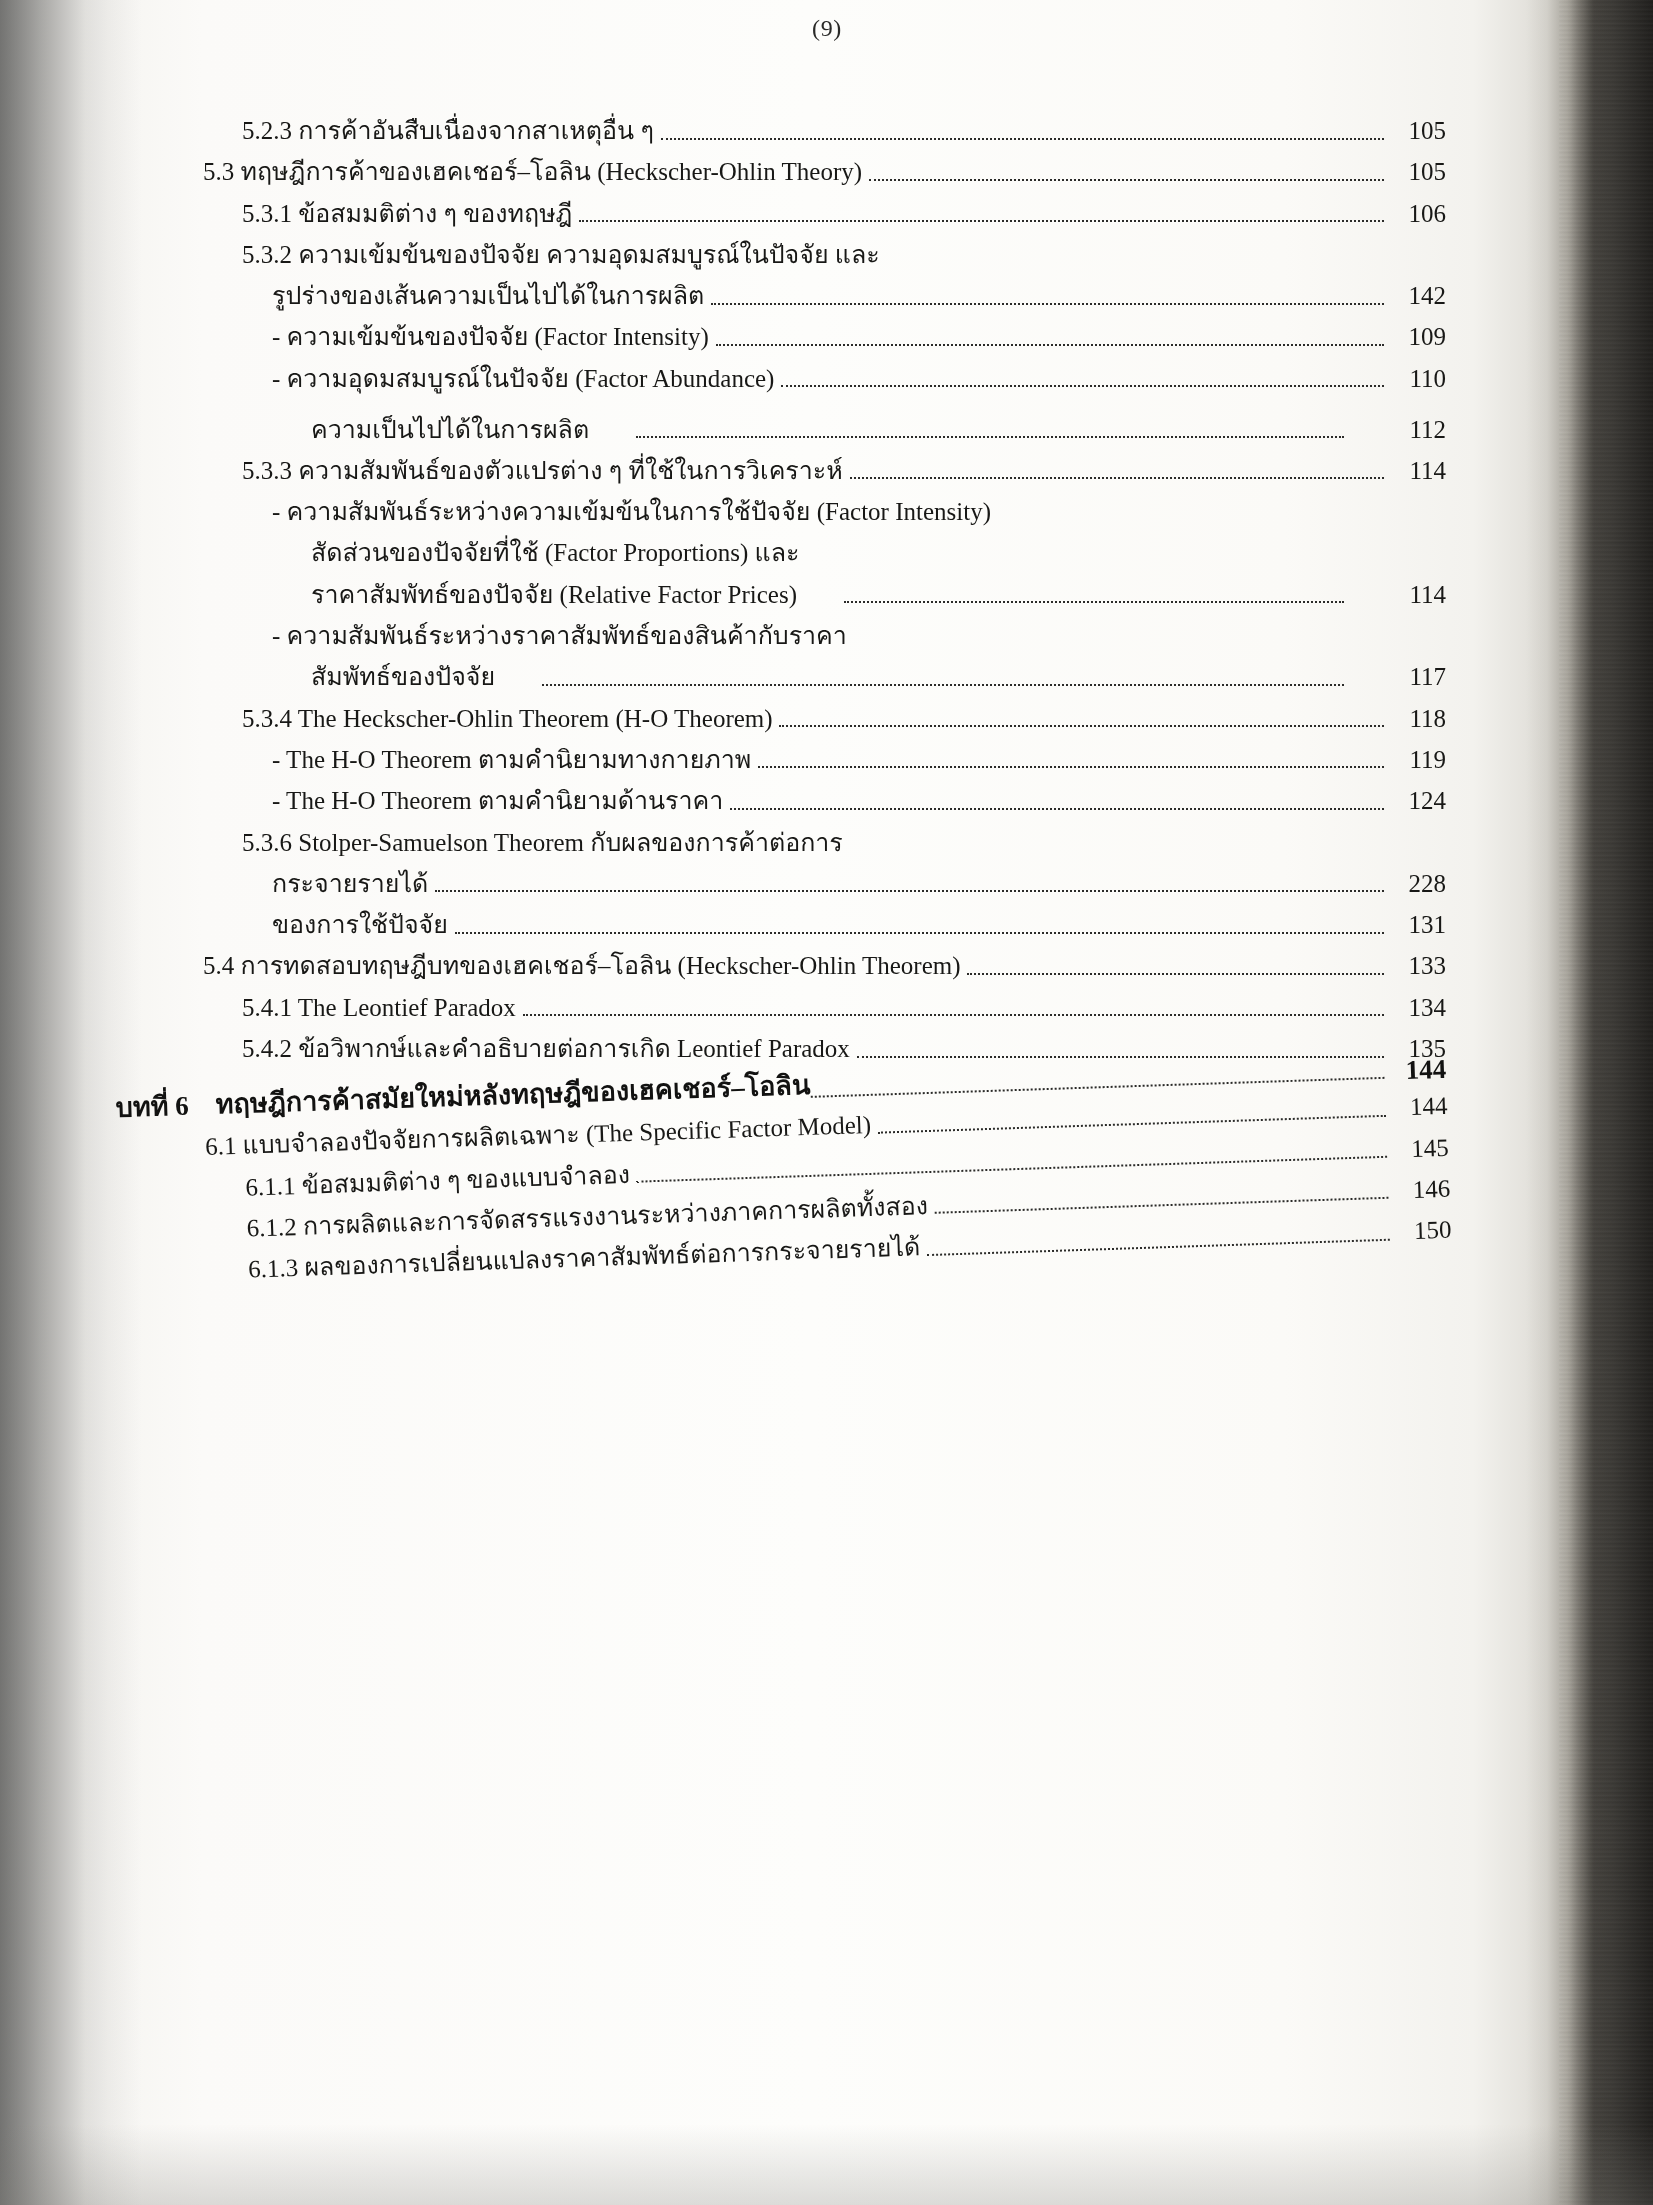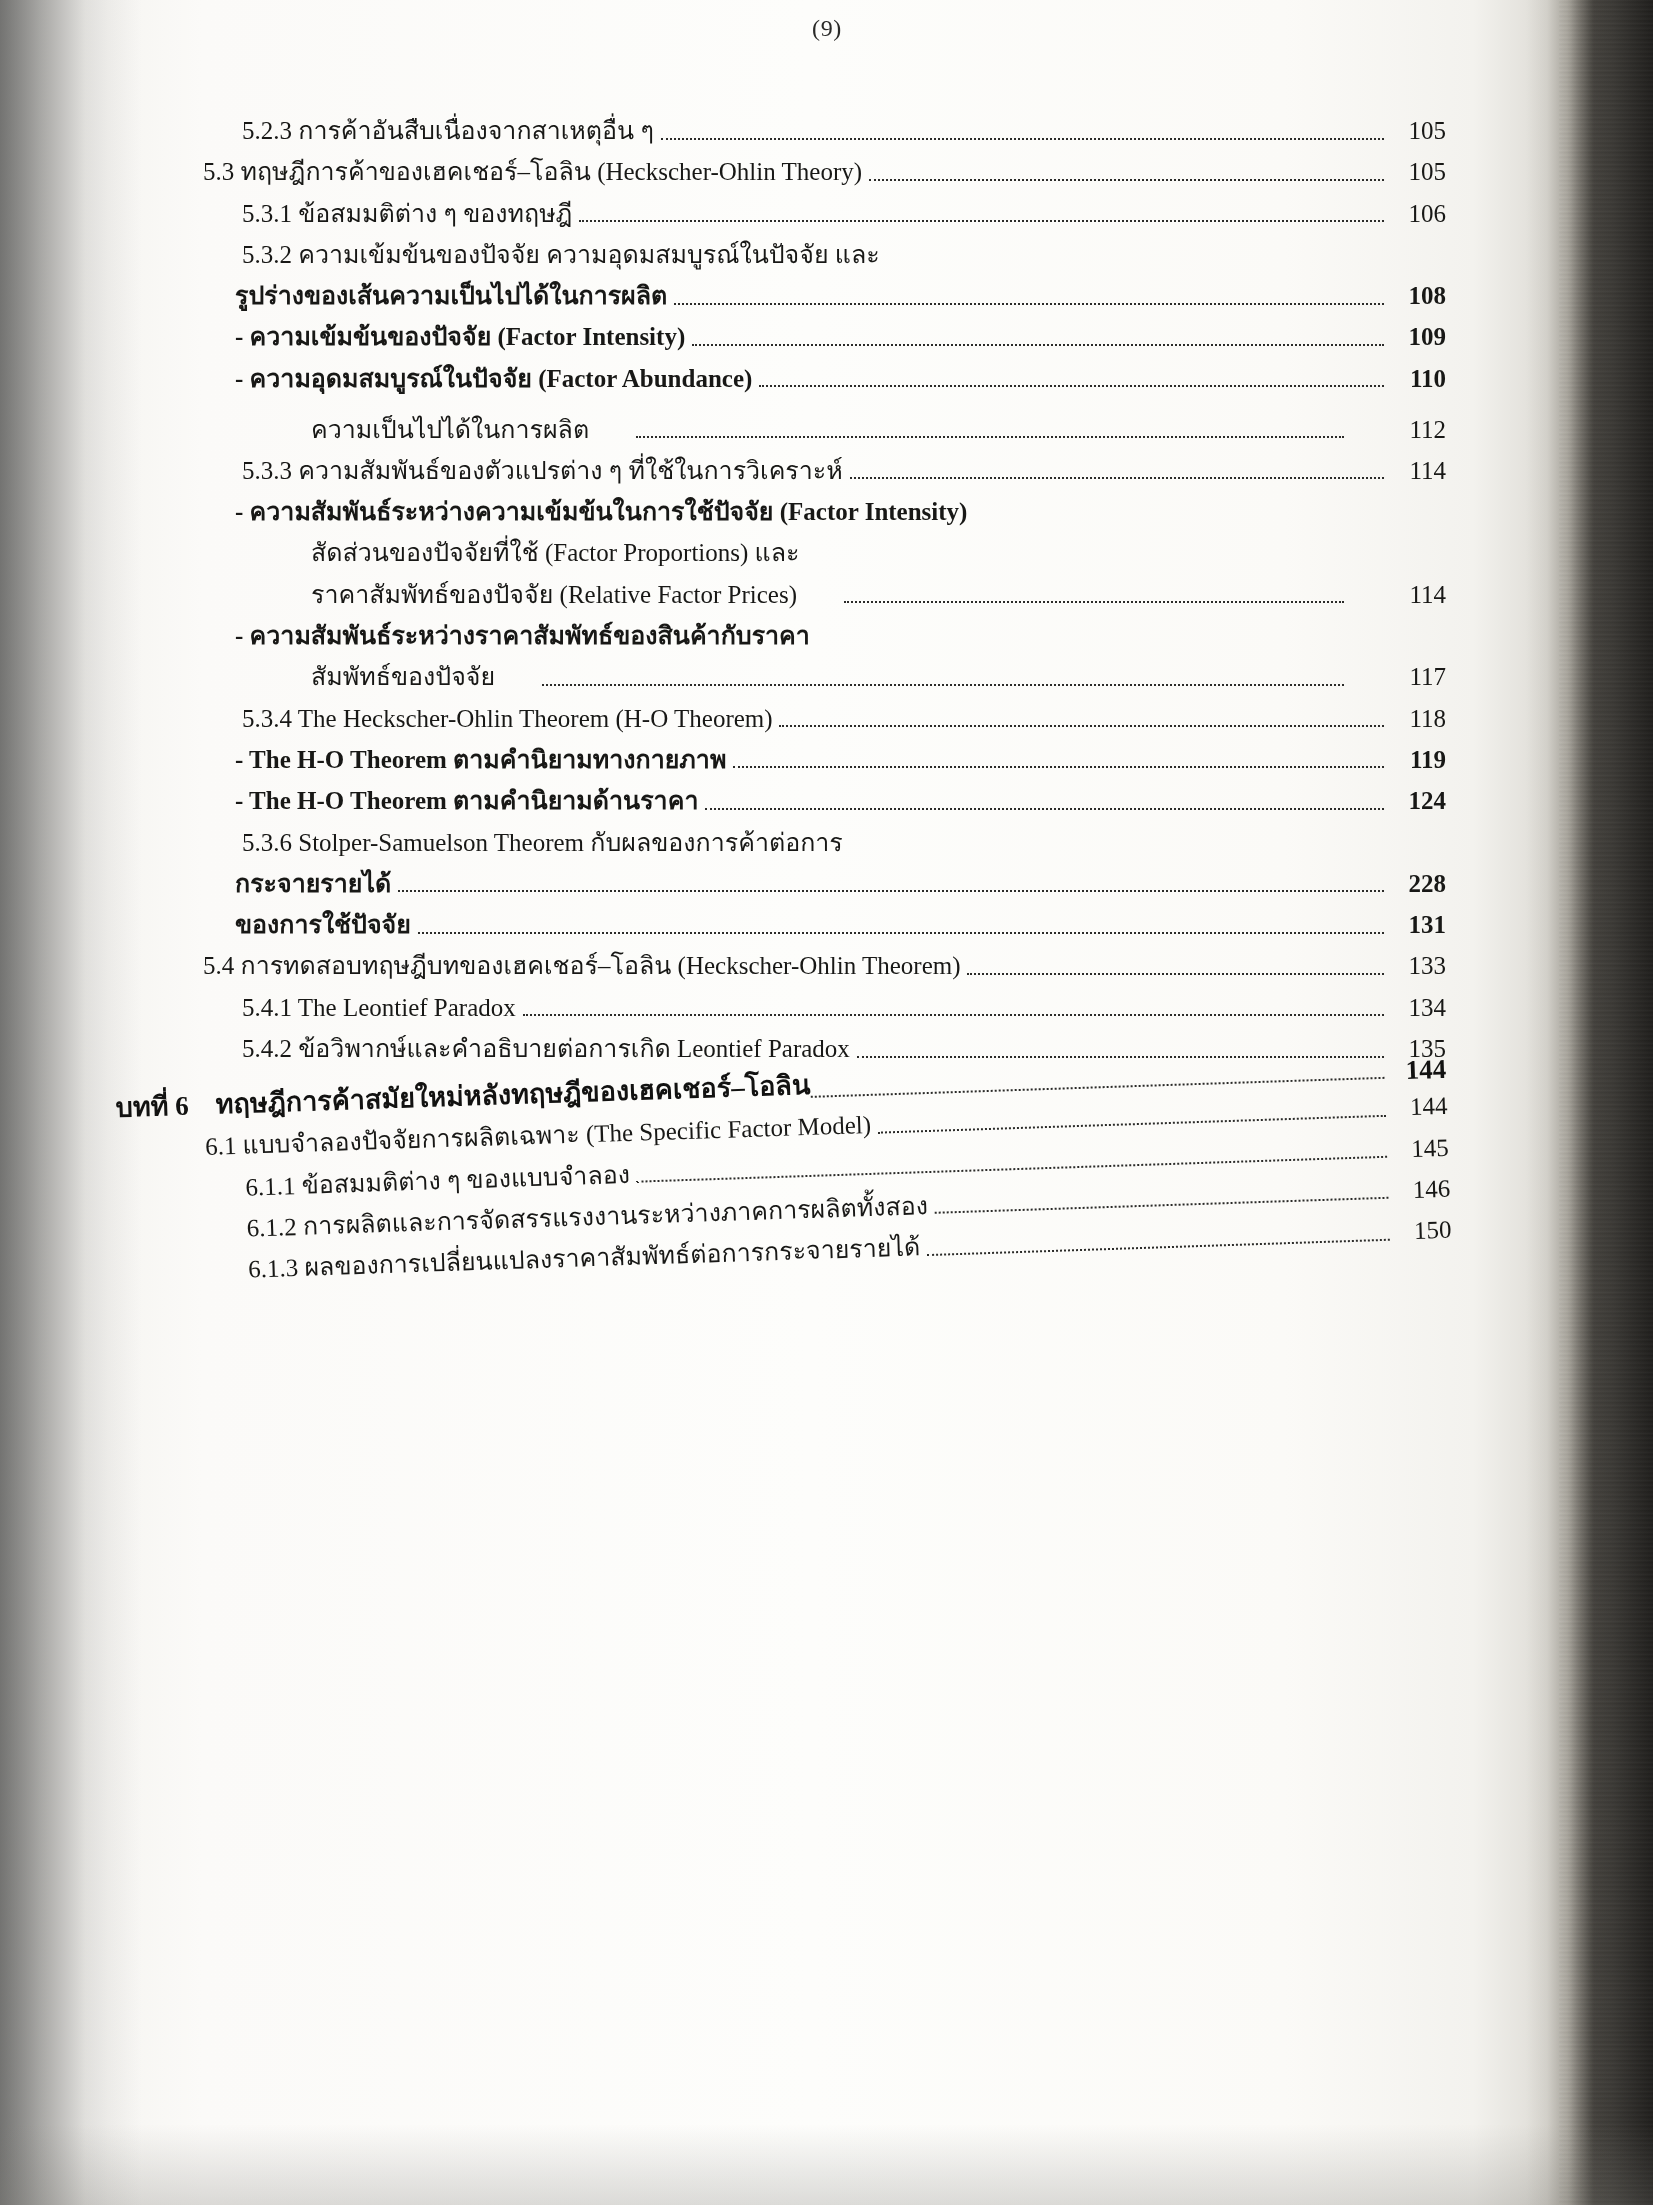--- a/index.html
+++ b/index.html
@@ -102,21 +102,21 @@
     padding-left: 9.5px;
     text-align: right;
     min-width: 53px;
   }
   .entry.nodots .dots { border-bottom: none; }
   .entry.cont .dots { border-bottom: none; }
 
   
   .lvl-a { margin-left: 0px; }      
   .lvl-b { margin-left: 39px; }     
-  .lvl-c { margin-left: 32px; font-weight: bold; }    
+  .lvl-c { margin-left: 69px; }    
   .lvl-d { margin-left: 108px; gap: 40px; }    
 
   .chapter {
     display: flex;
     align-items: flex-end;
     font-size: 27px;
     font-weight: bold;
     color: #121211;
     margin-top: 17.6px;
     margin-bottom: 5.4px;
@@ -173,21 +173,21 @@
       </div>
 
       <div class="entry lvl-b cont nodots">
         <span class="label">5.3.2  ความเข้มข้นของปัจจัย ความอุดมสมบูรณ์ในปัจจัย และ</span>
         <span class="dots"></span>
 
       </div>
       <div class="entry lvl-c">
         <span class="label">รูปร่างของเส้นความเป็นไปได้ในการผลิต</span>
         <span class="dots"></span>
-        <span class="pg">108</span>
+        <span class="pg">142</span>
       </div>
 
       <div class="entry lvl-c">
         <span class="label">-  ความเข้มข้นของปัจจัย (Factor Intensity)</span>
         <span class="dots"></span>
         <span class="pg">109</span>
       </div>
       <div class="entry lvl-c">
         <span class="label">-  ความอุดมสมบูรณ์ในปัจจัย (Factor Abundance)</span>
         <span class="dots"></span>

